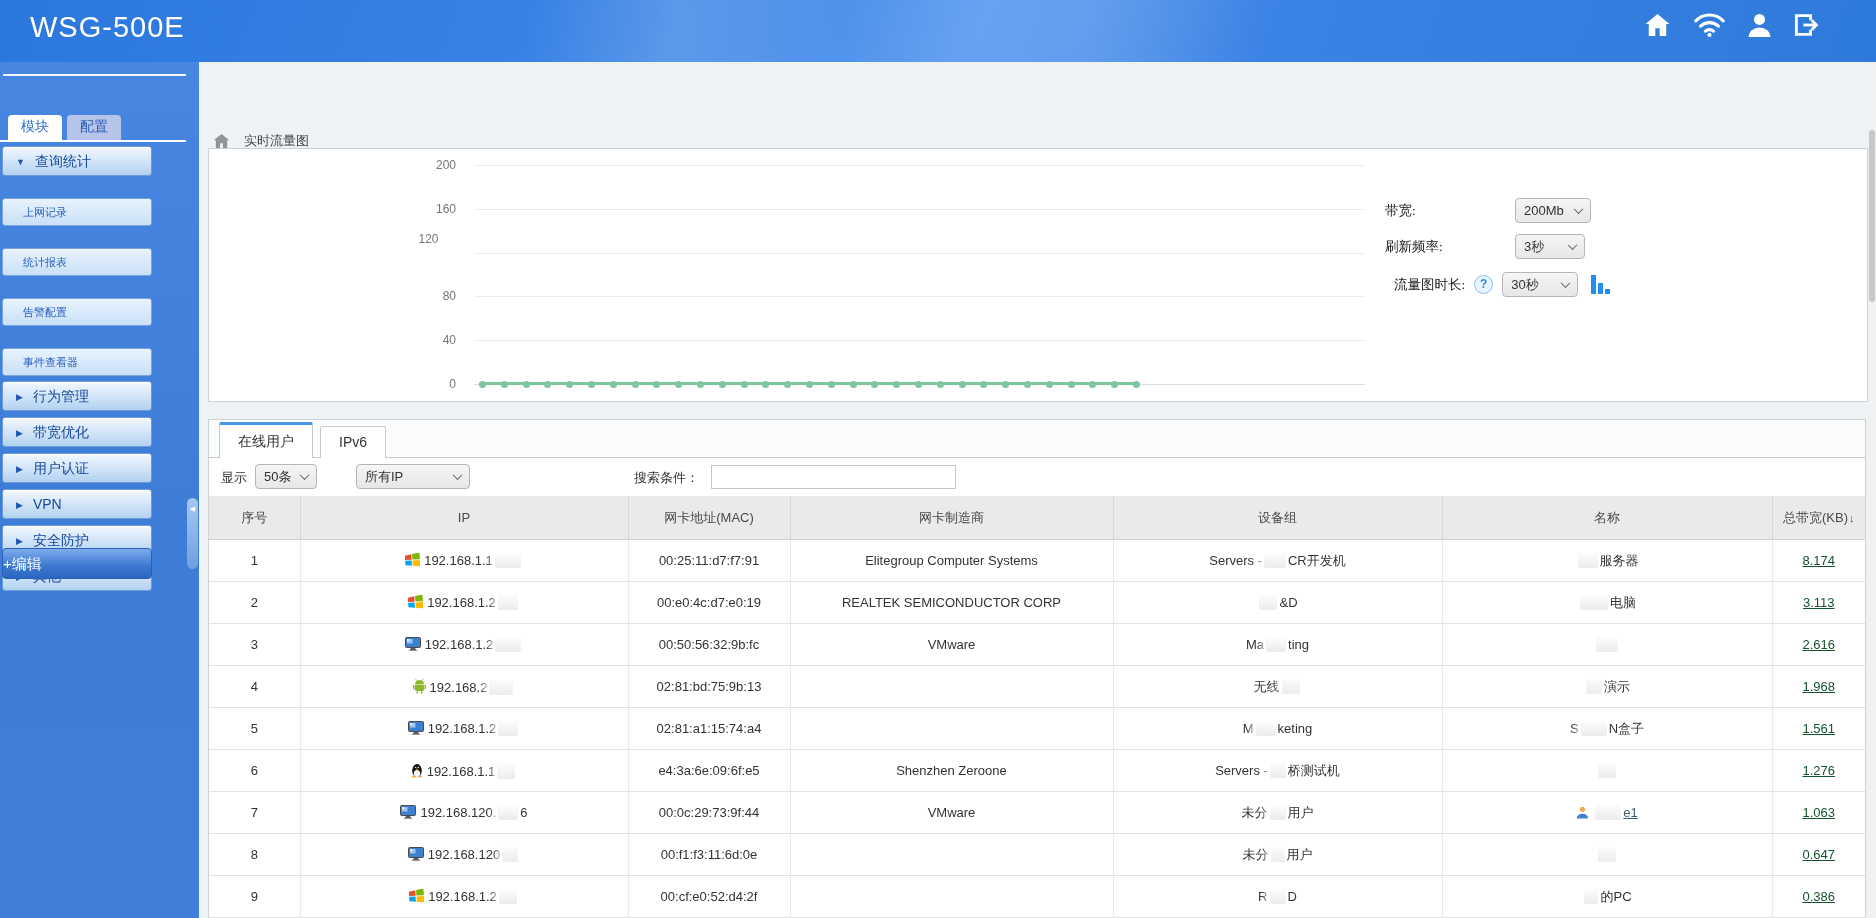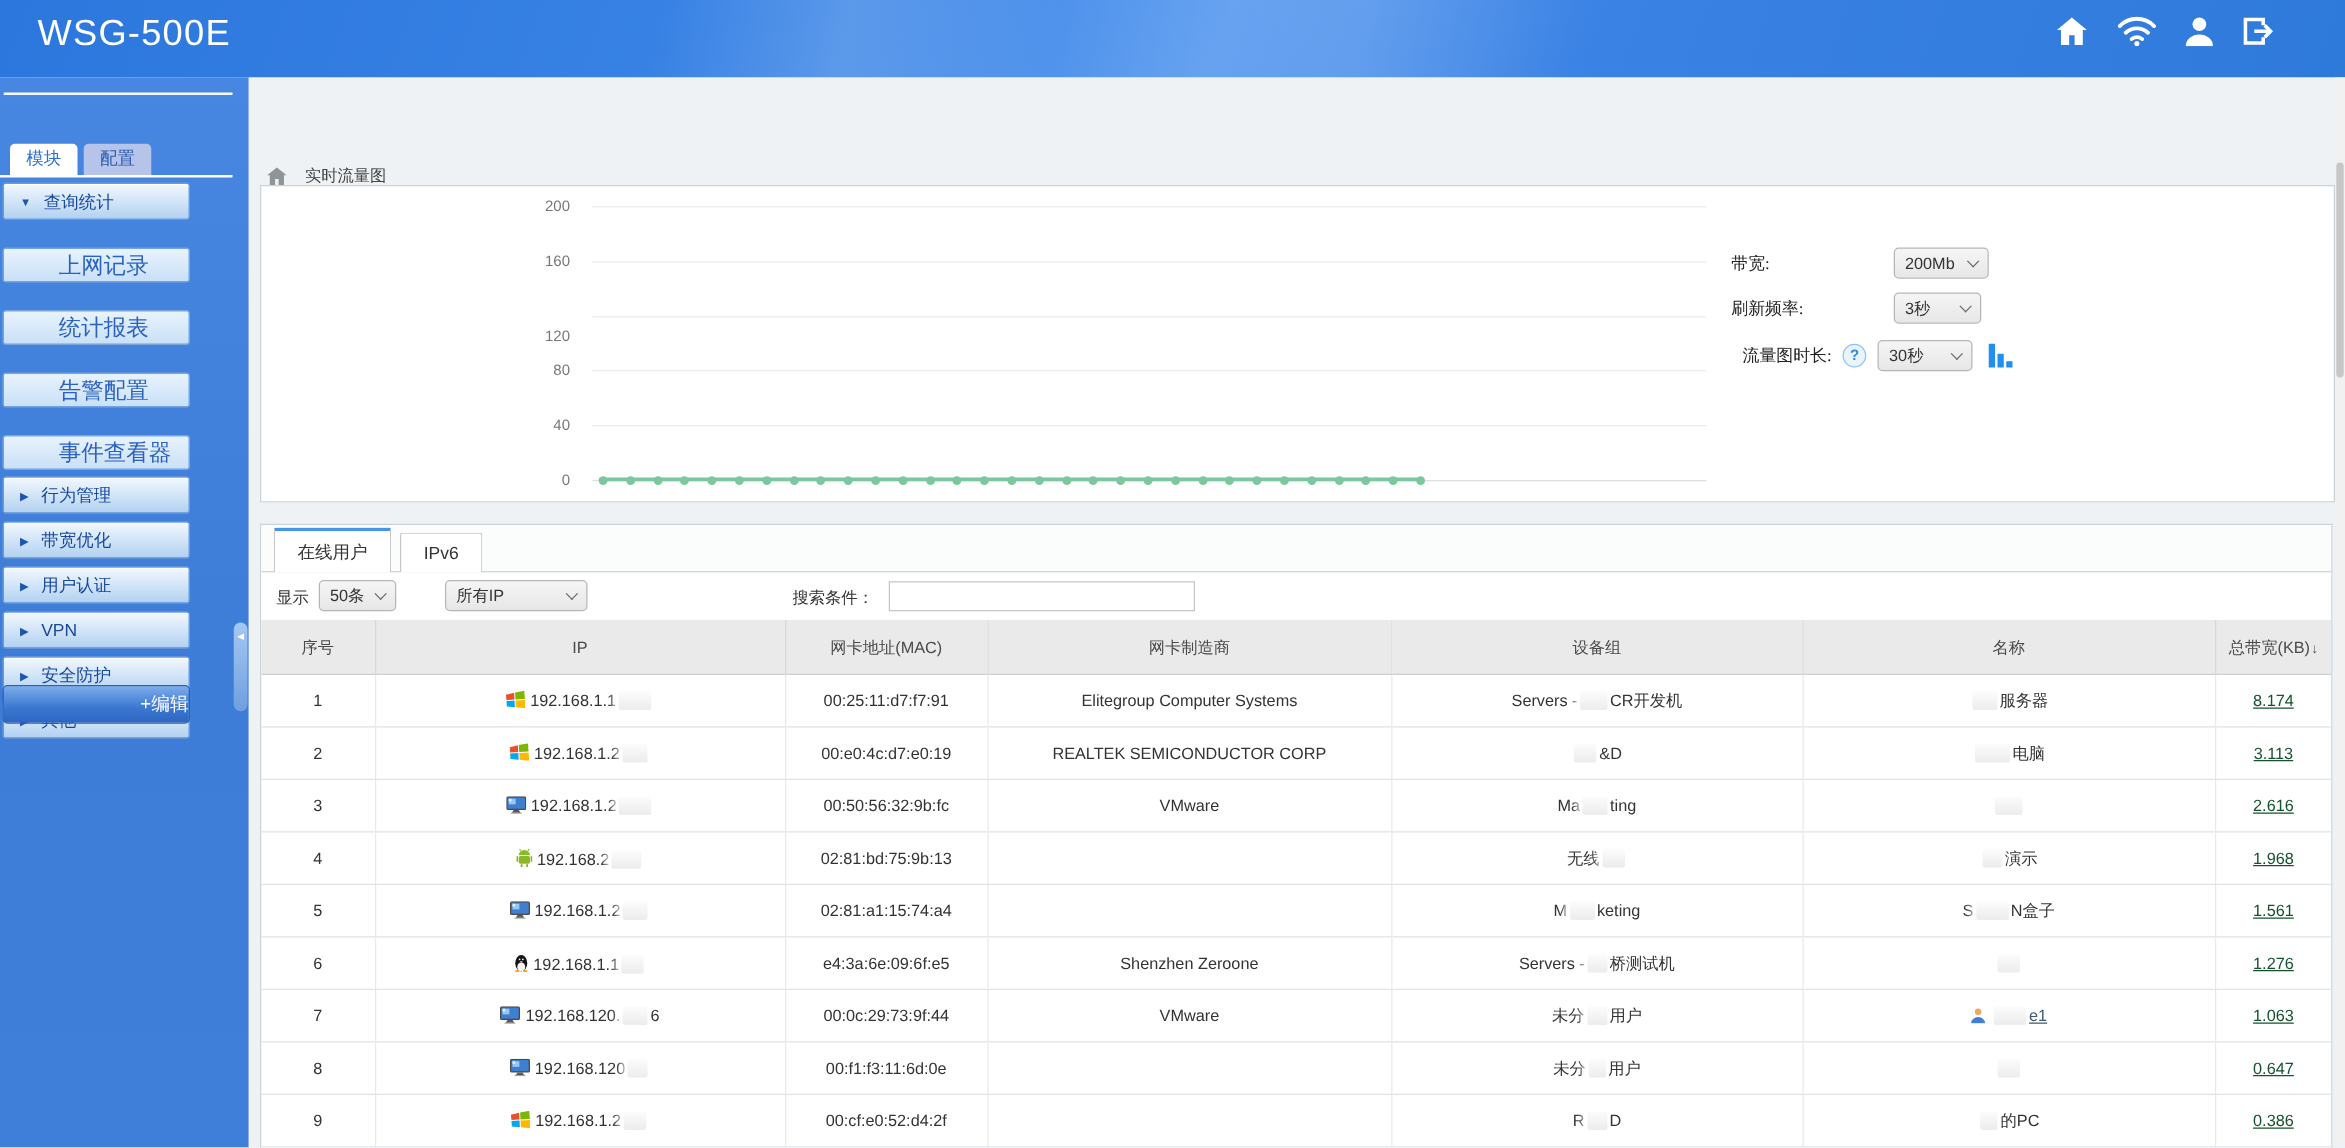--- a/index.html
+++ b/index.html
@@ -21,22 +21,22 @@
   .side-tabs{position:absolute;left:8px;top:53px;display:flex;gap:5px;height:25px;z-index:2;}
   .stab{padding:3px 13px 0;font-size:14px;border-radius:4px 4px 0 0;background:#b6c4e9;color:#2c5cb0;cursor:pointer;}
   .stab.active{background:#fff;color:#2f6fd0;}
   .tabs-underline{position:absolute;left:0;top:78px;width:186px;height:2px;background:#fff;}
   .side-menu{position:absolute;left:2px;top:84px;width:150px;}
   .mi{height:28px;line-height:28px;margin-bottom:6px;border:1px solid #6d9bd8;border-radius:3px;
     background:linear-gradient(180deg,#f2f8fe 0%,#cfe3f7 55%,#b2d1f1 100%);
     box-shadow:inset 0 1px 0 #fff;color:#17489e;font-size:14px;padding-left:13px;cursor:pointer;white-space:nowrap;overflow:hidden;}
   .mi .tri{display:inline-block;font-size:9px;color:#1e55b0;margin-right:10px;transform:translateY(-1px);}
   .smi{height:26px;line-height:26px;margin-bottom:5px;border:1px solid #7aa6dc;border-radius:3px;
-    background:linear-gradient(180deg,#e8f3fd,#c9e0f7);color:#2b62c0;font-size:18px;padding-left:44px;cursor:pointer;white-space:nowrap;overflow:hidden;margin-top:22px;}
-  .edit-btn{position:absolute;left:2px;top:486px;width:148px;height:29px;line-height:29px;text-align:right;
+    background:linear-gradient(180deg,#e8f3fd,#c9e0f7);color:#2b62c0;font-size:11px;padding-left:20px;cursor:pointer;white-space:nowrap;overflow:hidden;margin-top:22px;}
+  .edit-btn{position:absolute;left:2px;top:486px;width:148px;height:29px;line-height:29px;text-align:left;
     color:#fff;font-size:15px;border-radius:4px;border:1px solid #2a60b8;
     background:linear-gradient(180deg,#7cacec,#3b77d0 60%,#2c66c2);cursor:pointer;}
   .collapse-handle{position:absolute;right:1px;top:436px;width:11px;height:64px;border-radius:6px;
     background:linear-gradient(180deg,#a6c8f2,#6f9fe0);color:#fff;font-size:7px;text-align:center;padding-top:7px;cursor:pointer;}
 
   
   #main{position:absolute;left:199px;top:62px;width:1677px;height:856px;background:#eef2f4;}
   .breadcrumb{position:absolute;left:14px;top:36px;display:flex;gap:14px;align-items:center;font-size:13px;color:#444;margin-top:34px;}
 
   
@@ -167,21 +167,21 @@
       </span>
       <span>实时流量图</span>
     </div>
 
     <section class="chart-panel">
       <div id="chart-axes">
           <div class="ytick" style="top: 9px;">200</div>
           <div class="gridline" style="top: 16px;"></div>
           <div class="ytick" style="top: 52.8px;">160</div>
           <div class="gridline" style="top: 59.8px;"></div>
-          <div class="ytick" style="top: 113px;">120</div>
+          <div class="ytick" style="top: 83px; text-align: center;">120</div>
           <div class="gridline" style="top: 103.6px;"></div>
           <div class="ytick" style="top: 140.4px;">80</div>
           <div class="gridline" style="top: 147.4px;"></div>
           <div class="ytick" style="top: 184.2px;">40</div>
           <div class="gridline" style="top: 191.2px;"></div>
           <div class="ytick" style="top: 228px;">0</div>
           <div class="gridline axis" style="top: 235px;"></div>
         </div>
       <div class="sline"></div>
       <div id="chart-dots">

